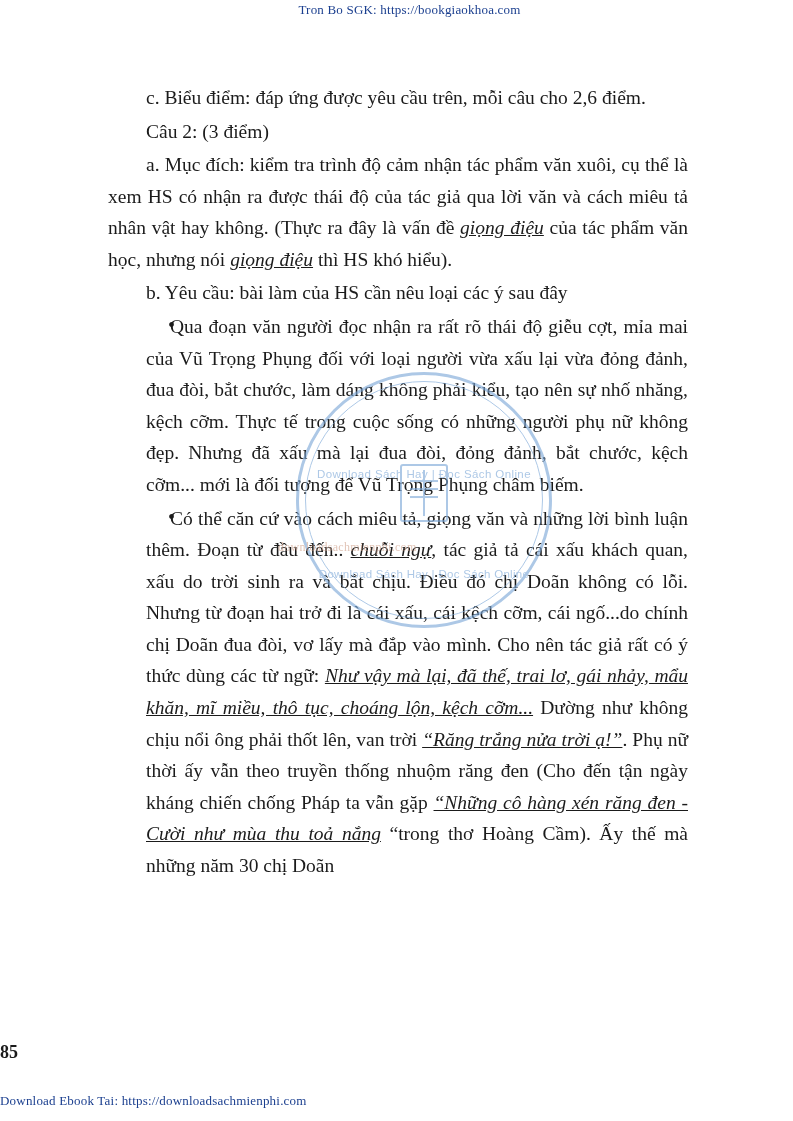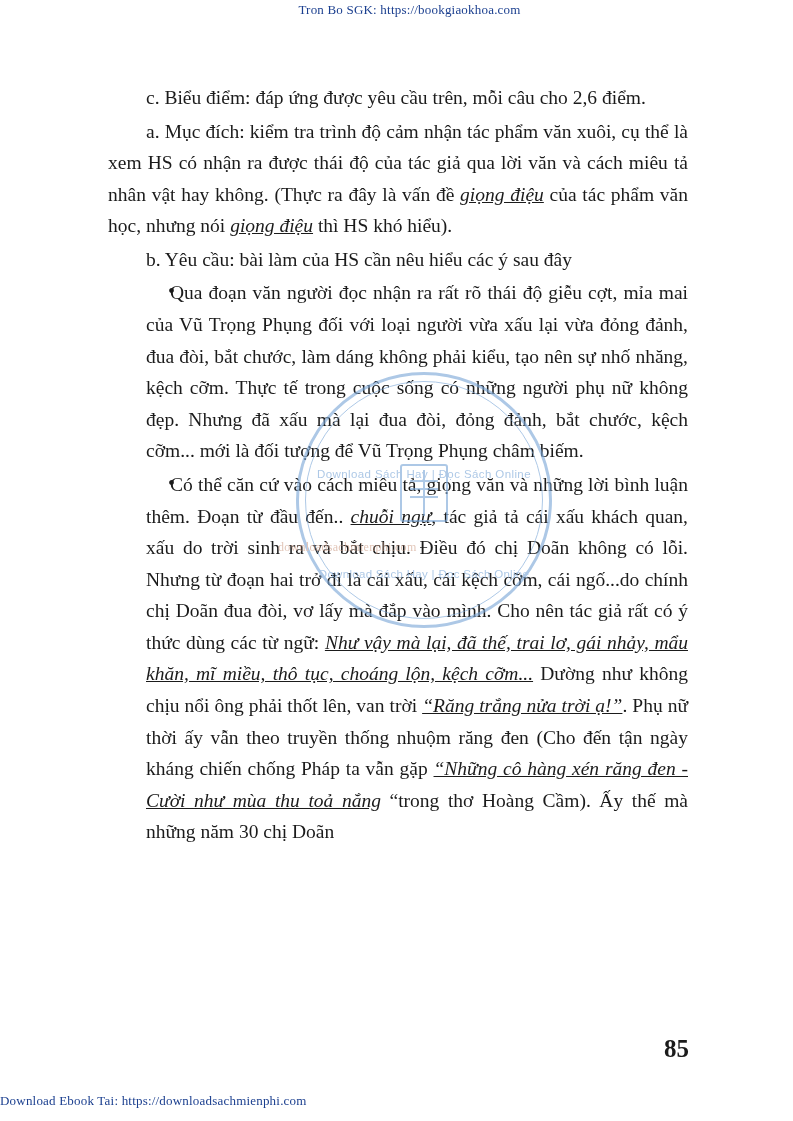--- a/index.html
+++ b/index.html
@@ -70,25 +70,23 @@
   }
   i, .it {
     font-style: italic;
     text-decoration: underline;
   }
   .page-number {
     position: absolute;
     left: 0;
     right: 104px;
     bottom: 58px;
-    text-align: right;
-    font-size: 25px;
+    font-size: 18px;
     font-weight: bold;
     font-family: "Liberation Serif", serif;
-    margin-left: 25px;
   }
   
   .watermark {
     position: absolute;
     left: 296px;
     top: 372px;
     width: 256px;
     height: 256px;
     pointer-events: none;
     opacity: 0.62;
@@ -171,26 +169,27 @@
 <body>
 
 <div class="page">
 
   <div class="top-banner">Tron Bo SGK: https://bookgiaokhoa.com</div>
 
   <div class="content">
 
     <p class="indent">c.  Biểu điểm: đáp ứng được yêu cầu trên, mỗi câu cho 2,6 điểm.</p>
 
+    <p class="indent">Câu 2:  (3 điểm)</p>
 
     <p class="indent">
       <span>a. Mục đích: kiểm tra trình độ cảm nhận tác phẩm văn xuôi, cụ thể là xem HS có nhận ra được thái độ của tác giả qua lời văn và cách miêu tả nhân vật hay không. (Thực ra đây là vấn đề </span><i>giọng điệu</i><span> của tác phẩm văn học, nhưng nói </span><i>giọng điệu</i><span> thì HS khó hiểu).</span>
     </p>
 
-    <p class="indent">b. Yêu cầu: bài làm của HS  cần nêu hiểu các ý sau đây</p>
+    <p class="indent">b. Yêu cầu: bài làm của HS  cần nêu loại các ý sau đây</p>
 
     <p class="bullet-par">
       <span class="bullet">•</span><span>Qua đoạn văn người đọc nhận ra rất rõ thái độ giễu cợt, mỉa mai của Vũ Trọng Phụng đối với loại người vừa xấu lại vừa đỏng đảnh, đua đòi, bắt chước, làm dáng không phải kiểu, tạo nên sự nhố nhăng, kệch cỡm. Thực tế trong cuộc sống có những người phụ nữ không đẹp. Nhưng đã xấu mà lại đua đòi, đỏng đảnh, bắt chước, kệch cỡm... mới là đối tượng để Vũ Trọng Phụng châm biếm.</span>
     </p>
 
     <p class="bullet-par">
       <span class="bullet">•</span><span>Có thể căn cứ vào cách miêu tả, giọng văn và những lời bình luận thêm. Đoạn từ đầu đến.. </span><i>chuỗi ngự</i><span>, tác giả tả cái xấu khách quan, xấu do trời sinh ra và bắt chịu. Điều đó chị Doãn không có lỗi. Nhưng từ đoạn hai trở đi là cái xấu, cái kệch cỡm, cái ngố...do chính chị Doãn đua đòi, vơ lấy mà đắp vào mình. Cho nên tác giả rất có ý thức dùng các từ ngữ: </span><i>Như vậy mà lại, đã thế, trai lơ, gái nhảy, mẩu khăn, mĩ miều, thô tục, choáng lộn, kệch cỡm...</i><span> Dường như không chịu nổi ông phải thốt lên, van trời </span><i>“Răng trắng nửa trời ạ!”</i><span>. Phụ nữ thời ấy vẫn theo truyền thống nhuộm răng đen (Cho đến tận ngày kháng chiến chống Pháp ta vẫn gặp </span><i>“Những cô hàng xén răng đen - Cười như mùa thu toả nắng</i><span> “trong thơ Hoàng Cầm). Ấy thế mà những năm 30 chị Doãn</span>
     </p>
 
   </div>

